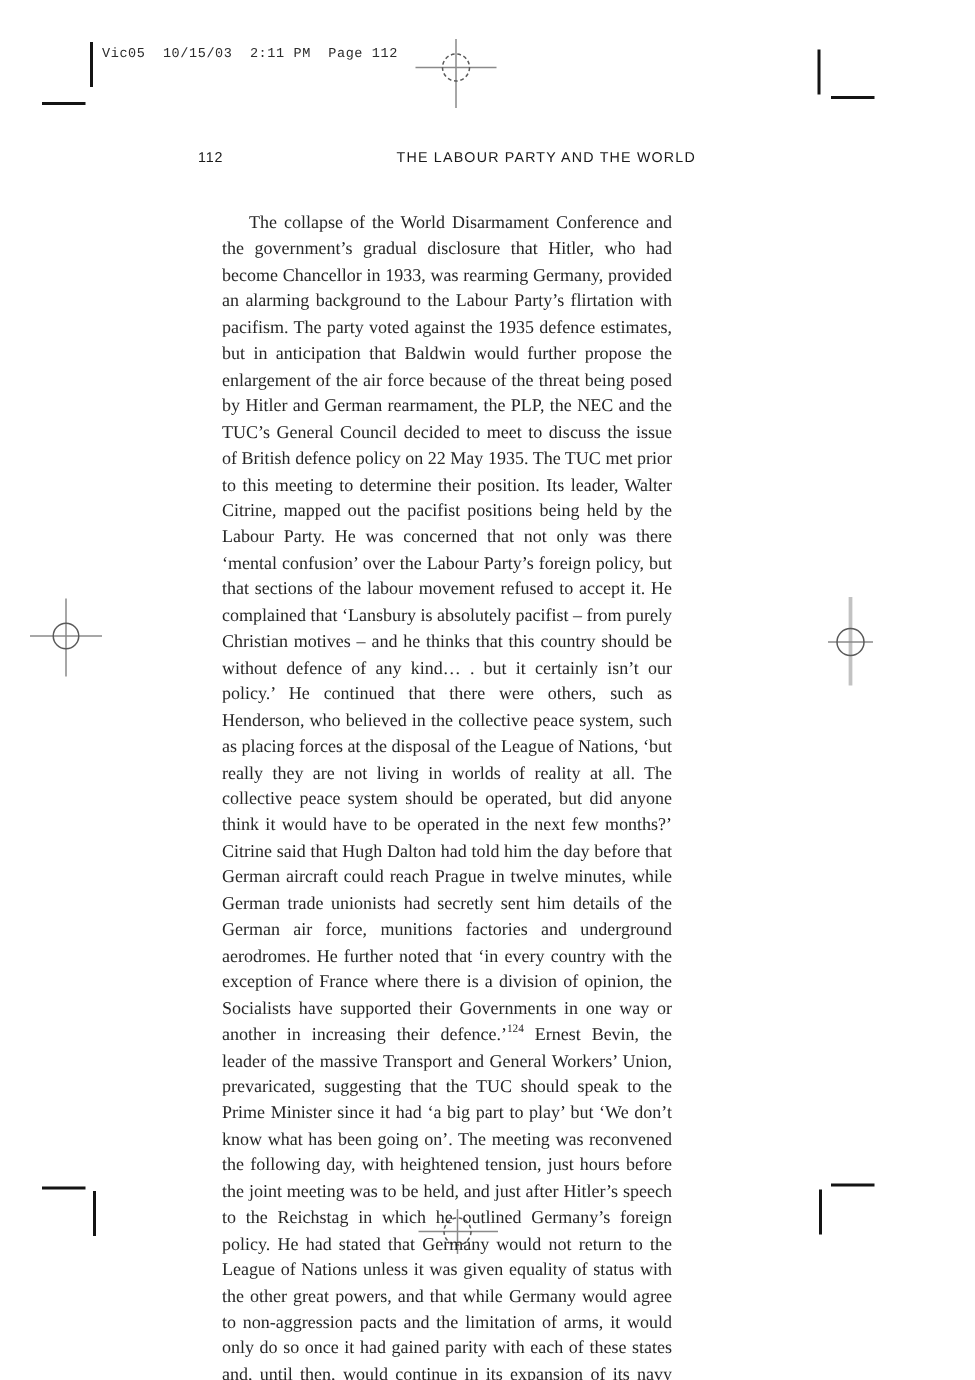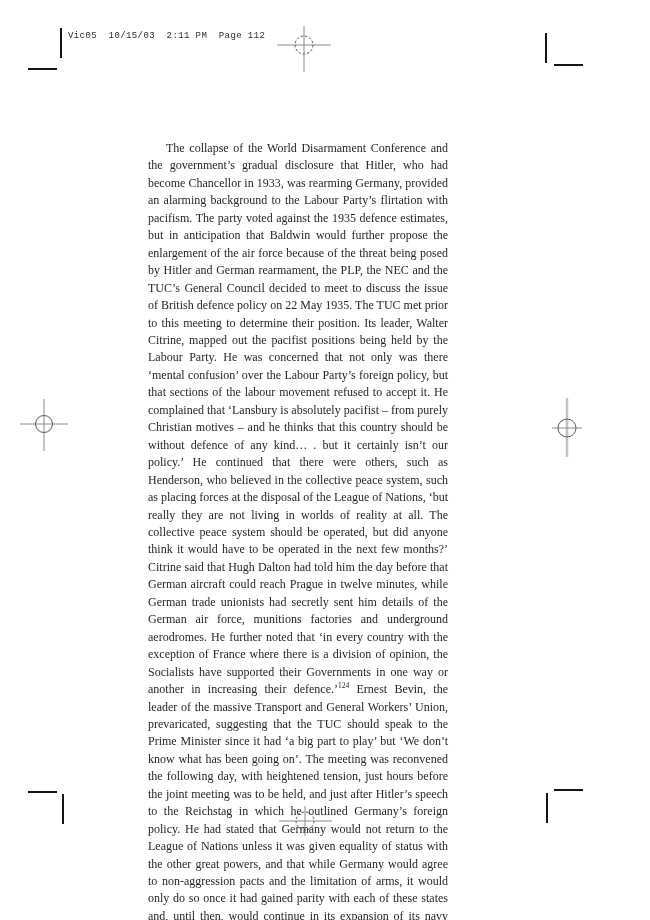--- a/index.html
+++ b/index.html
@@ -69,18 +69,22 @@
     <line x1="8" y1="34" x2="38" y2="34"></line>
     <circle cx="23" cy="34" r="9"></circle>
   </svg>
 
   <svg class="reg" style="left:275px;top:802px;" width="62" height="40">
     <line x1="30" y1="4" x2="30" y2="34"></line>
     <line x1="4" y1="19" x2="57" y2="19"></line>
     <circle class="dash" cx="30" cy="19" r="9"></circle>
   </svg>
 
+  <div class="pagehead">
+    <span class="folio">112</span>
+    <span class="rhead">THE LABOUR PARTY AND THE WORLD</span>
+  </div>
 
   <div class="bodyblock">
     <p><span>The collapse of the World Disarmament Conference and the government’s gradual disclosure that Hitler, who had become Chancellor in 1933, was rearming Germany, provided an alarming background to the Labour Party’s flirtation with pacifism. The party voted against the 1935 defence estimates, but in anticipation that Baldwin would further propose the enlargement of the air force because of the threat being posed by Hitler and German rearmament, the PLP, the NEC and the TUC’s General Council decided to meet to discuss the issue of British defence policy on 22 May 1935. The TUC met prior to this meeting to determine their position. Its leader, Walter Citrine, mapped out the pacifist positions being held by the Labour Party. He was concerned that not only was there ‘mental confusion’ over the Labour Party’s foreign policy, but that sections of the labour movement refused to accept it. He complained that ‘Lansbury is absolutely pacifist – from purely Christian motives – and he thinks that this country should be without defence of any kind… . but it certainly isn’t our policy.’ He continued that there were others, such as Henderson, who believed in the collective peace system, such as placing forces at the disposal of the League of Nations, ‘but really they are not living in worlds of reality at all. The collective peace system should be operated, but did anyone think it would have to be operated in the next few months?’ Citrine said that Hugh Dalton had told him the day before that German aircraft could reach Prague in twelve minutes, while German trade unionists had secretly sent him details of the German air force, munitions factories and underground aerodromes. He further noted that ‘in every country with the exception of France where there is a division of opinion, the Socialists have supported their Governments in one way or another in increasing their defence.’</span><sup>124</sup><span> Ernest Bevin, the leader of the massive Transport and General Workers’ Union, prevaricated, suggesting that the TUC should speak to the Prime Minister since it had ‘a big part to play’ but ‘We don’t know what has been going on’. The meeting was reconvened the following day, with heightened tension, just hours before the joint meeting was to be held, and just after Hitler’s speech to the Reichstag in which he outlined Germany’s foreign policy. He had stated that Germany would not return to the League of Nations unless it was given equality of status with the other great powers, and that while Germany would agree to non-aggression pacts and the limitation of arms, it would only do so once it had gained parity with each of these states and, until then, would continue in its expansion of its navy and air force.  Ernest Bevin was more outspoken than the day before,</span></p>
   </div>
 
 </div>
 
 </body></html>

